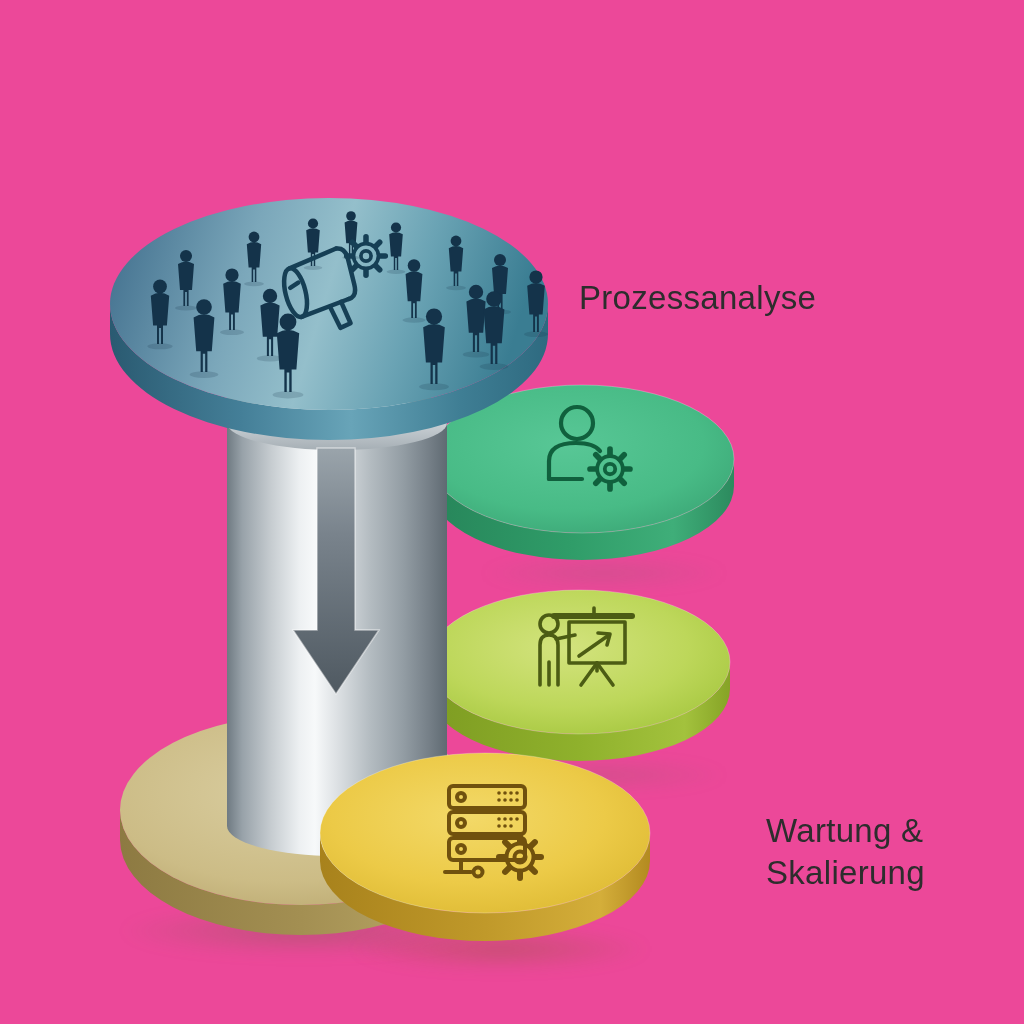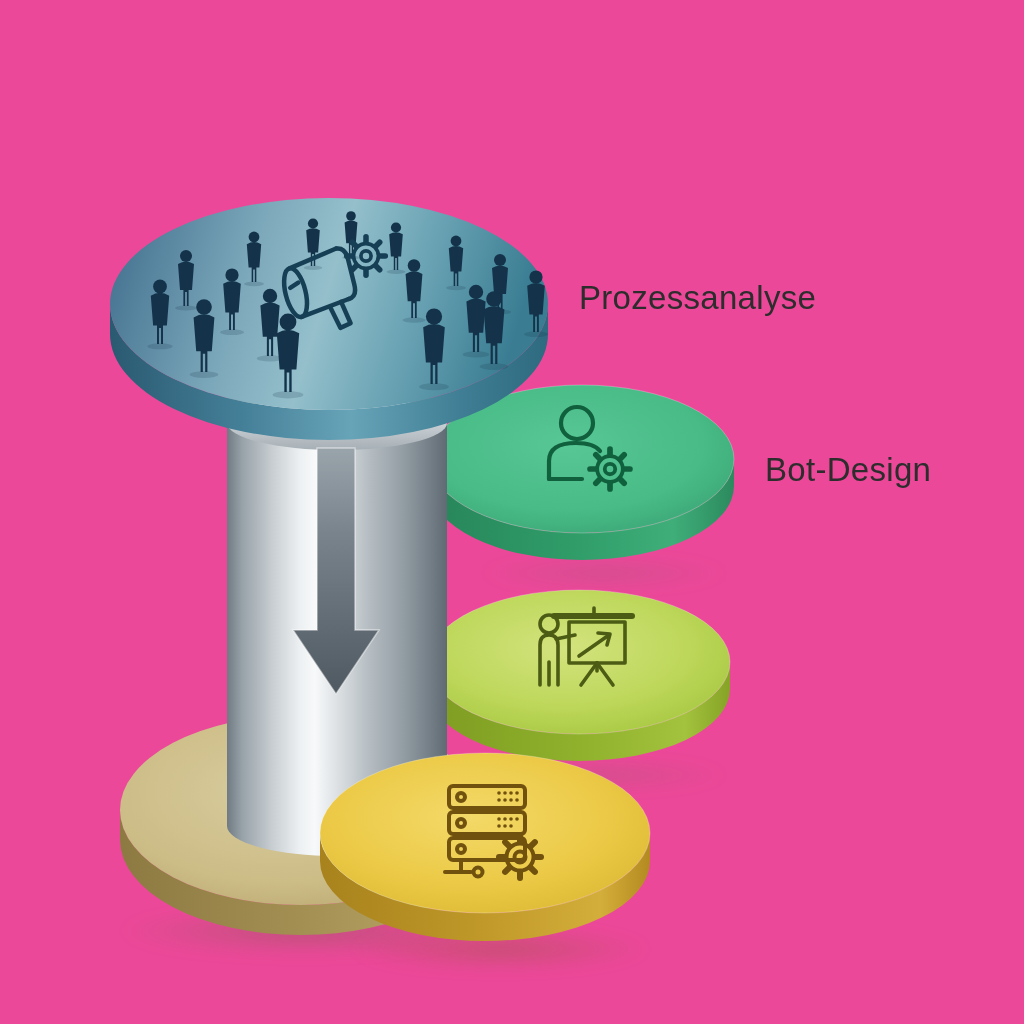--- a/index.html
+++ b/index.html
@@ -246,15 +246,15 @@
       <path d="M-32,32 L-32,44"></path>
       <path d="M-48,44 L-22,44"></path>
       <circle cx="-15" cy="44" r="4.5"></circle>
       <g transform="translate(27,29)" style="color:#70510e">
           <use href="#gear-shape"></use>
         </g>
     </g>
   </svg>
 
   <div class="lbl" style="left:579px;top:277px;width:300px">Prozessanalyse</div>
-  <div class="lbl" style="left:765px;top:449px;width:220px">Bot-Design</div>
+  <div class="lbl" style="left:766px;top:810px;width:200px">Wartung &amp; Skalierung</div>
 
 </div>
 
 </body></html>

